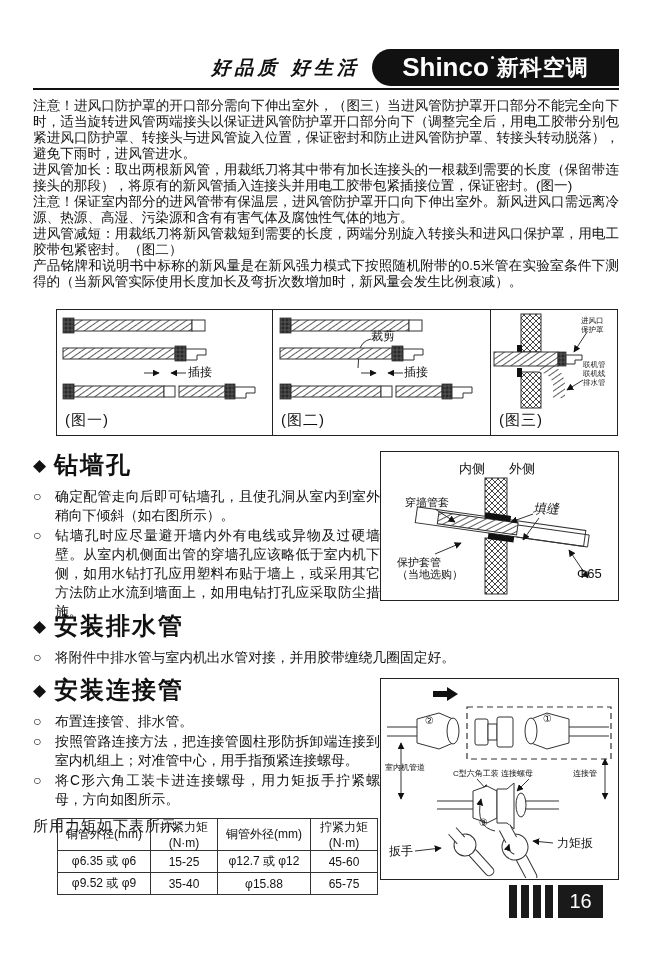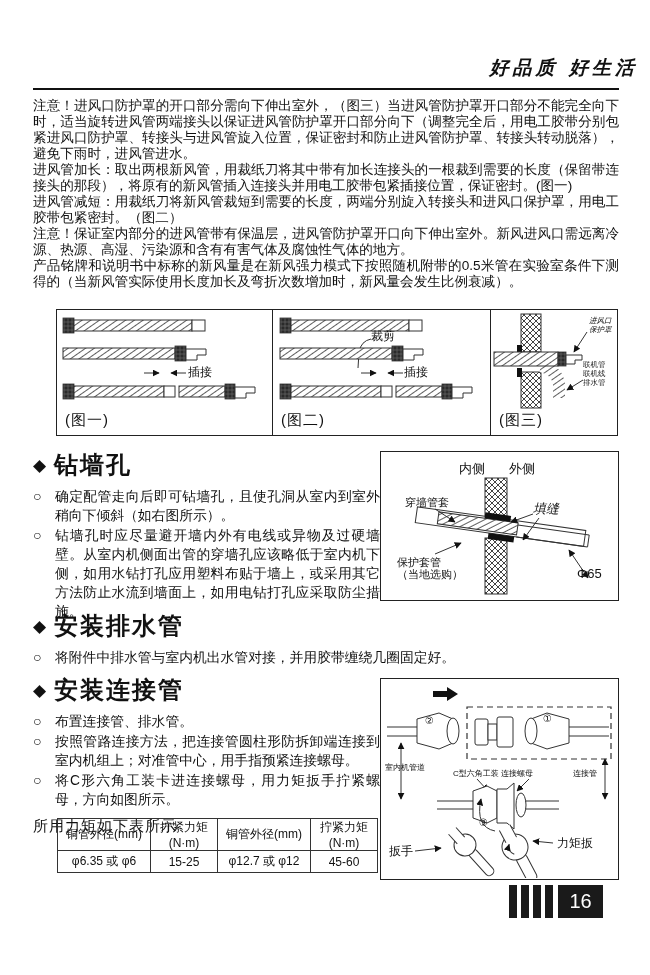--- a/index.html
+++ b/index.html
@@ -85,28 +85,33 @@
     <marker id="arr" viewBox="0 0 10 10" refX="9" refY="5" markerWidth="7" markerHeight="7" orient="auto-start-reverse">
       <path d="M0 0L10 5L0 10z" fill="#111"></path>
     </marker>
   </defs>
 </svg>
 
 <div class="page">
 
   <div class="header-row">
     <span class="slogan">好品质 好生活</span>
+    <div class="brandbar">
+      <span class="brand-en">Shinco</span>
+      <span class="brand-mark"></span>
+      <span class="brand-cn">新科空调</span>
+    </div>
   </div>
   <div class="header-rule"></div>
 
   <div class="intro">
     <p>注意！进风口防护罩的开口部分需向下伸出室外，（图三）当进风管防护罩开口部分不能完全向下时，适当旋转进风管两端接头以保证进风管防护罩开口部分向下（调整完全后，用电工胶带分别包紧进风口防护罩、转接头与进风管旋入位置，保证密封和防止进风管防护罩、转接头转动脱落），避免下雨时，进风管进水。</p>
     <p>进风管加长：取出两根新风管，用裁纸刀将其中带有加长连接头的一根裁到需要的长度（保留带连接头的那段），将原有的新风管插入连接头并用电工胶带包紧插接位置，保证密封。(图一)</p>
+    <p>注意！保证室内部分的进风管带有保温层，进风管防护罩开口向下伸出室外。新风进风口需远离冷源、热源、高湿、污染源和含有有害气体及腐蚀性气体的地方。</p>
     <p>进风管减短：用裁纸刀将新风管裁短到需要的长度，两端分别旋入转接头和进风口保护罩，用电工胶带包紧密封。（图二）</p>
-    <p>注意！保证室内部分的进风管带有保温层，进风管防护罩开口向下伸出室外。新风进风口需远离冷源、热源、高湿、污染源和含有有害气体及腐蚀性气体的地方。</p>
     <p>产品铭牌和说明书中标称的新风量是在新风强力模式下按照随机附带的0.5米管在实验室条件下测得的（当新风管实际使用长度加长及弯折次数增加时，新风量会发生比例衰减）。</p>
   </div>
 
   <div class="figrow">
 
     <div class="figcell" style="width:216px;">
       <svg width="216" height="98" viewBox="0 0 214 98">
         <rect x="5" y="6" width="11" height="15" class="s-blk"></rect>
         <rect x="16" y="8" width="118" height="11" class="s-hat"></rect>
         <rect x="134" y="8" width="13" height="11" class="s-opn"></rect>
@@ -155,21 +160,21 @@
         <rect x="30" y="60" width="20" height="36" class="s-xh"></rect>
         <rect x="26" y="33" width="5" height="9" class="s-sol"></rect>
         <rect x="26" y="56" width="5" height="9" class="s-sol"></rect>
         <path d="M50 54 Q66 58 68 72 L68 86" fill="none" stroke="url(#hatch)" stroke-width="12"></path>
         <rect x="3" y="40" width="64" height="14" class="s-hat"></rect>
         <rect x="67" y="40" width="8" height="14" class="s-blk"></rect>
         <path d="M75 43 h16 v5 h-7 v4 h-9 z" class="s-opn"></path>
         <line x1="96" y1="20" x2="83" y2="40" class="s-ln" marker-end="url(#arr)"></line>
         <line x1="92" y1="68" x2="76" y2="78" class="s-ln" marker-end="url(#arr)"></line>
       </svg>
-      <span class="tinylabel" style="left:98px;top:6px;font-style:italic;">进风口
+      <span class="tinylabel" style="left:90px;top:6px;">进风口
 保护罩</span>
       <span class="tinylabel" style="left:92px;top:50px;">联机管
 联机线
 排水管</span>
       <span class="figcap">(图三)</span>
     </div>
   </div>
 
   <div class="drill-sec">
     <div class="sec-head">
@@ -310,20 +315,26 @@
         <th class="c4">拧紧力矩(N·m)</th>
       </tr>
     </thead>
     <tbody>
       <tr>
         <td>φ6.35 或 φ6</td>
         <td>15-25</td>
         <td>φ12.7 或 φ12</td>
         <td>45-60</td>
       </tr>
+      <tr>
+        <td>φ9.52 或 φ9</td>
+        <td>35-40</td>
+        <td>φ15.88</td>
+        <td>65-75</td>
+      </tr>
     </tbody>
   </table>
 
   <div class="footer">
     <span class="fbar"></span>
     <span class="fbar"></span>
     <span class="fbar"></span>
     <span class="fbar"></span>
     <span class="fpage">16</span>
   </div>

